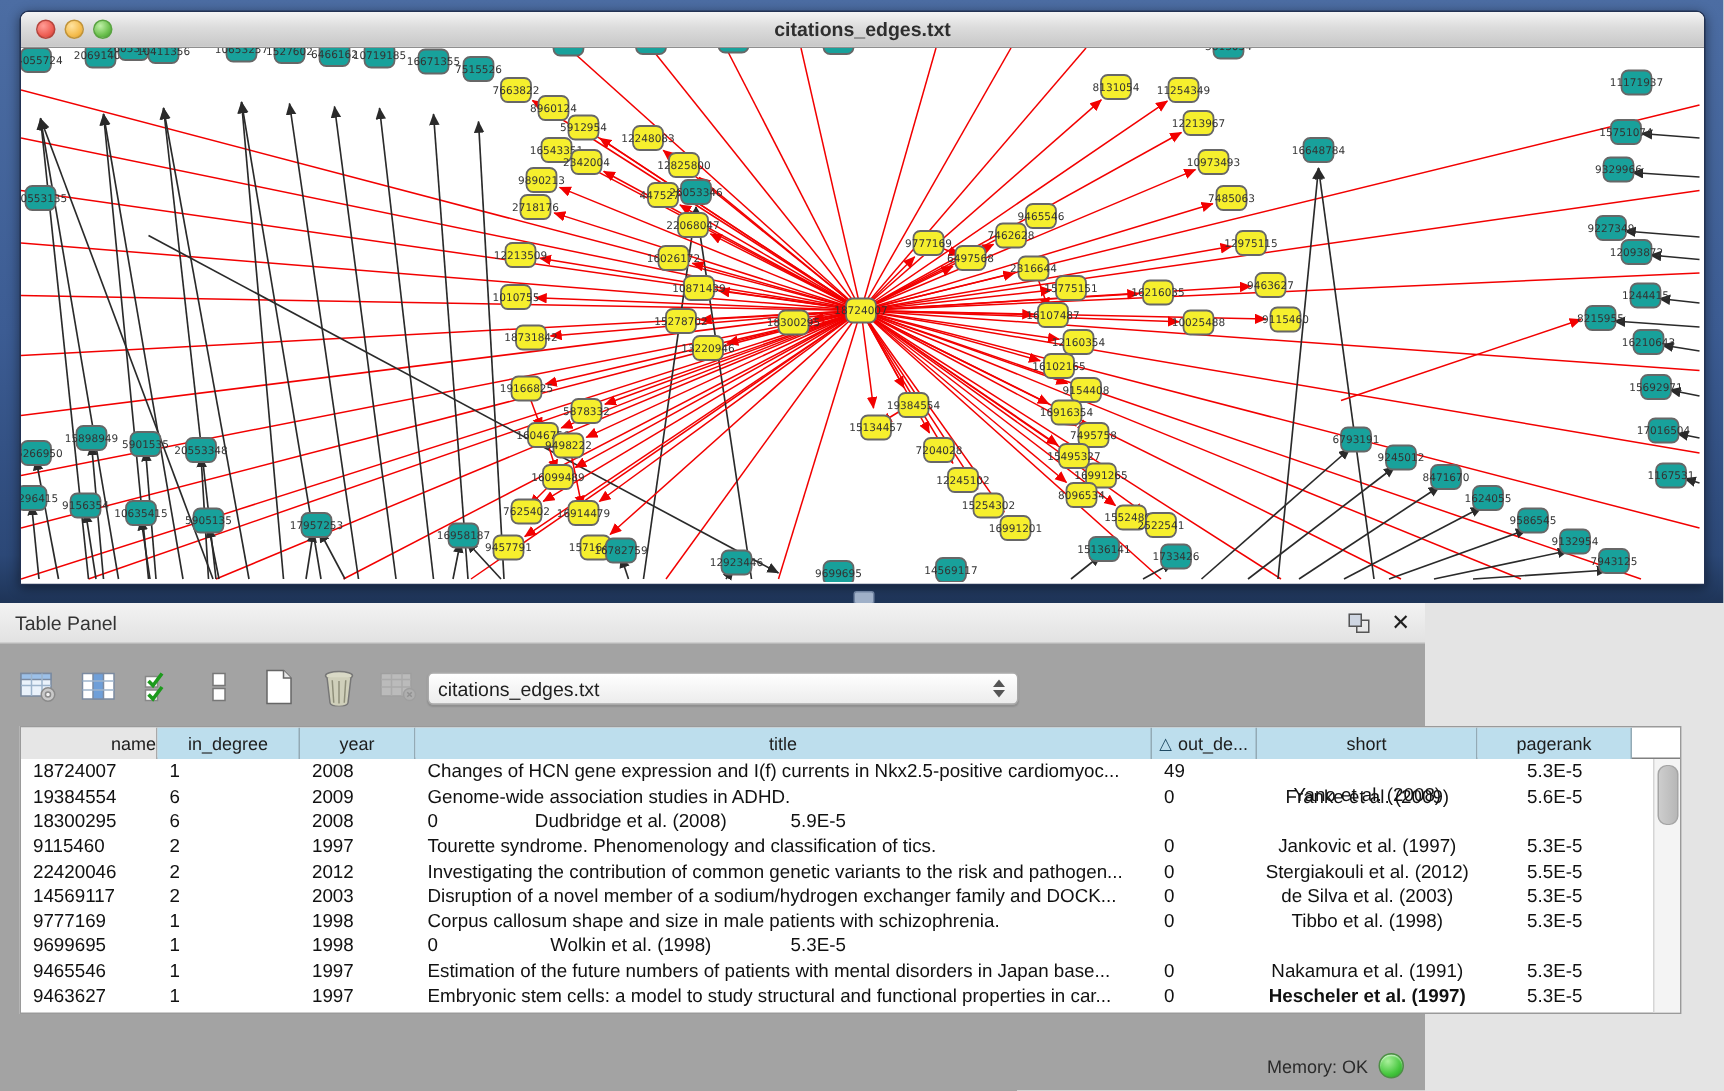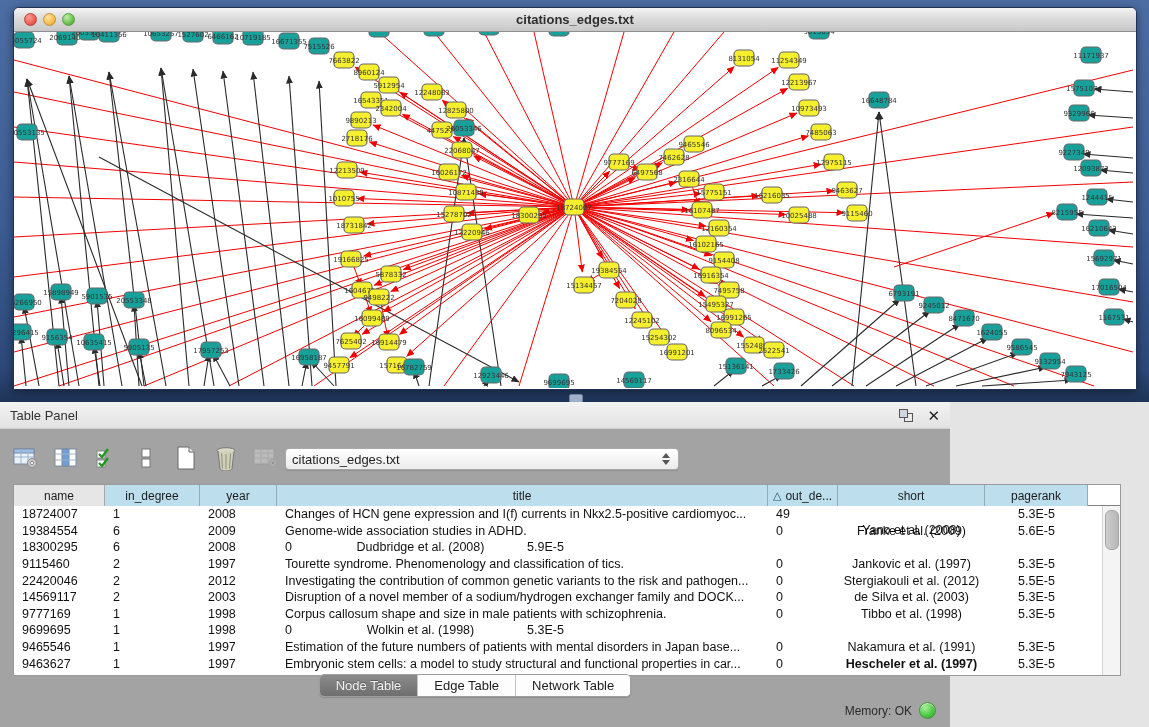--- a/index.html
+++ b/index.html
@@ -824,21 +824,21 @@
   <div class="combo">
     <span>citations_edges.txt</span>
     <span class="arrows">
         <span class="arr-up"></span>
         <span class="arr-dn"></span>
       </span>
   </div>
 
   <div class="tablebox">
     <div class="thead" id="thead">
-        <div class="th gray" style="width: 91px;">
+        <div class="th gray" style="width: 91px; justify-content: flex-end;">
           <span>name</span>
         </div>
         <div class="th" style="width: 95px;">
           <span>in_degree</span>
         </div>
         <div class="th" style="width: 77px;">
           <span>year</span>
         </div>
         <div class="th" style="width: 491px;">
           <span>title</span>
@@ -942,25 +942,18 @@
           <div class="td" style="width: 70px;">0</div>
           <div class="td center" style="width: 147px; font-weight: bold;">Hescheler et al. (1997)</div>
           <div class="td center" style="width: 103px;">5.3E-5</div>
         </div>
       </div>
     <div class="vscroll">
         <div class="vthumb"></div>
       </div>
   </div>
 
-  <div class="tabswrap">
-    <div class="tabs" id="tabs">
-        <div class="tab sel">Node Table</div>
-        <div class="tab">Edge Table</div>
-        <div class="tab">Network Table</div>
-      </div>
-  </div>
 
   <div class="status">
     <span class="label">Memory: OK</span>
     <span class="memled"></span>
   </div>
 </div>
 
 </body></html>

